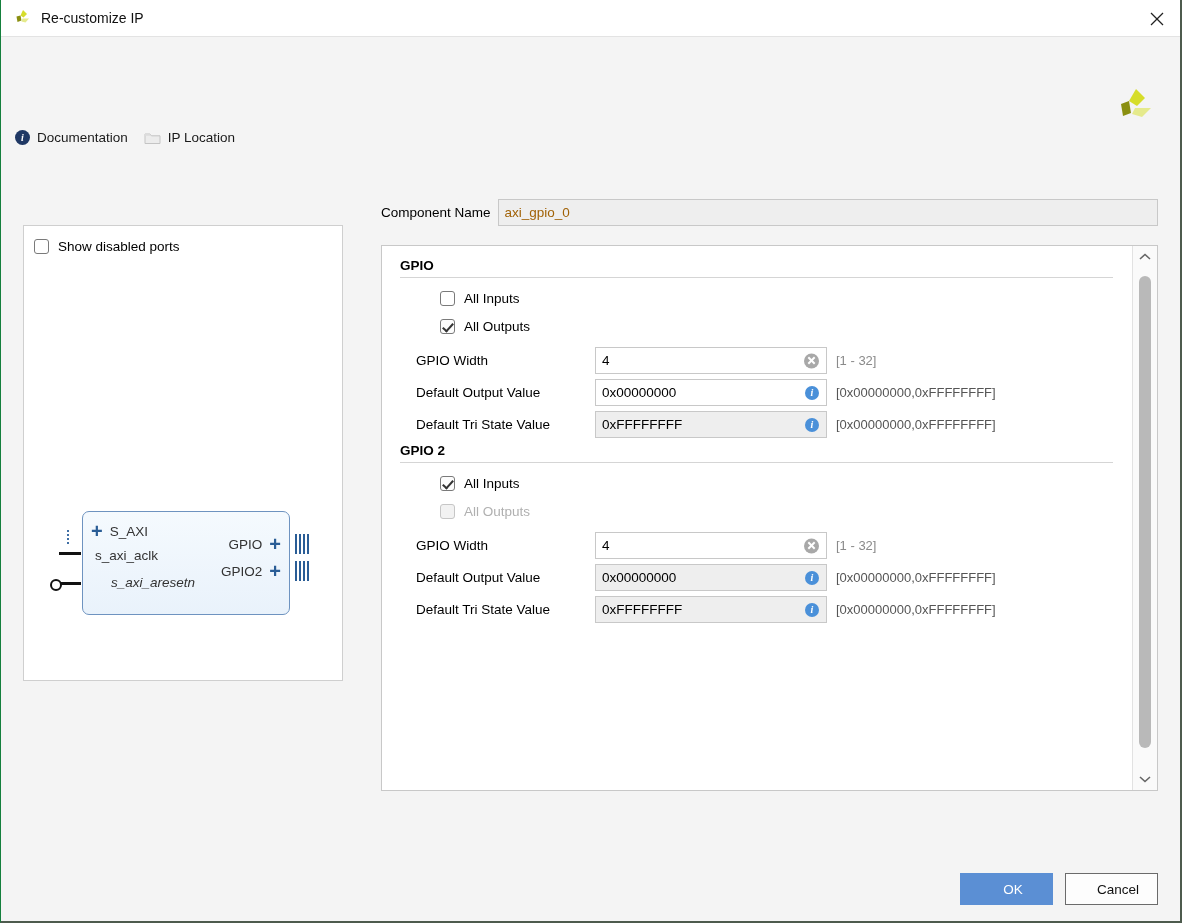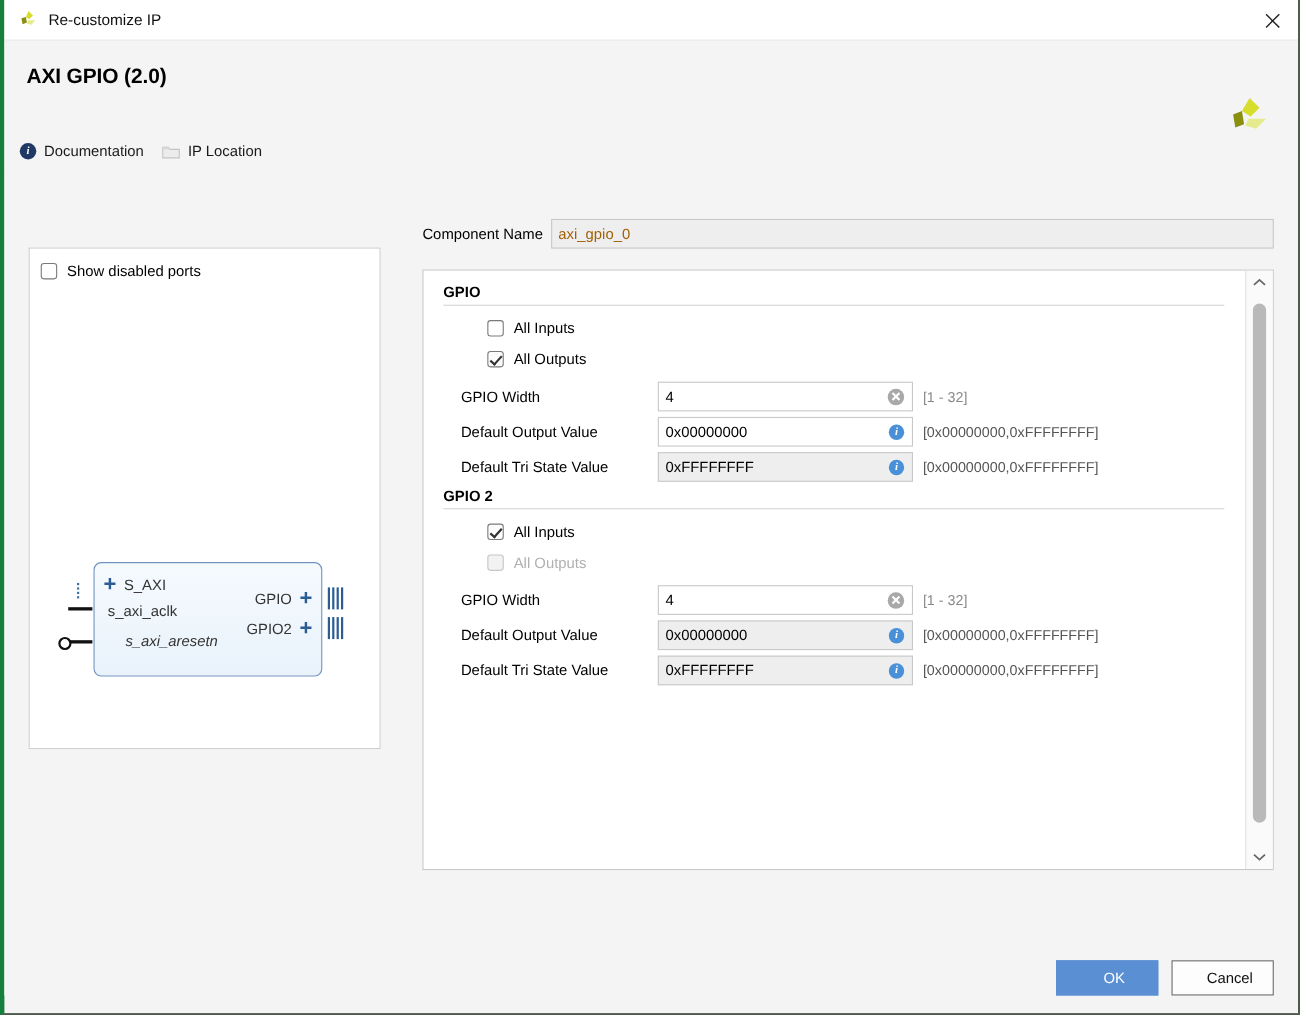--- a/index.html
+++ b/index.html
@@ -10,21 +10,21 @@
     font-family: "Liberation Sans", sans-serif;
     font-size: 13px;
     color: #000;
     background: #f4f4f4;
   }
 
   .window {
     position: relative;
     width: 1182px; height: 923px;
     background: #f4f4f4;
-    border-left: 4px solid #15803d;
+    border-left: 1px solid #15803d;
     border-right: 2px solid #4e5b4e;
     border-bottom: 2px solid #4e5b4e;
   }
 
   
   .titlebar {
     position: relative;
     height: 37px;
     background: #ffffff;
     border-bottom: 1px solid #e3e3e3;
@@ -398,21 +398,20 @@
     <span class="title-text">Re-customize IP</span>
     <div class="close-btn">
       <svg width="16" height="16" viewBox="0 0 16 16">
         <line x1="2" y1="2" x2="14" y2="14" stroke="#222" stroke-width="1.3"></line>
         <line x1="14" y1="2" x2="2" y2="14" stroke="#222" stroke-width="1.3"></line>
       </svg>
     </div>
   </div>
 
   <div class="header">
-    <div class="ip-title">AXI GPIO (2.0)</div>
 
     <div class="header-logo">
       <svg width="44" height="44" viewBox="0 0 44 44">
         <polygon points="22,4 31,13 23,21 15,16" fill="#d6dd2a"></polygon>
         <polygon points="7,19 15,16 17,28 9,31" fill="#8a8f10"></polygon>
         <polygon points="21,23 37,23 28,32 18,29" fill="#e5ea8c"></polygon>
       </svg>
     </div>
 
     <div class="links">

